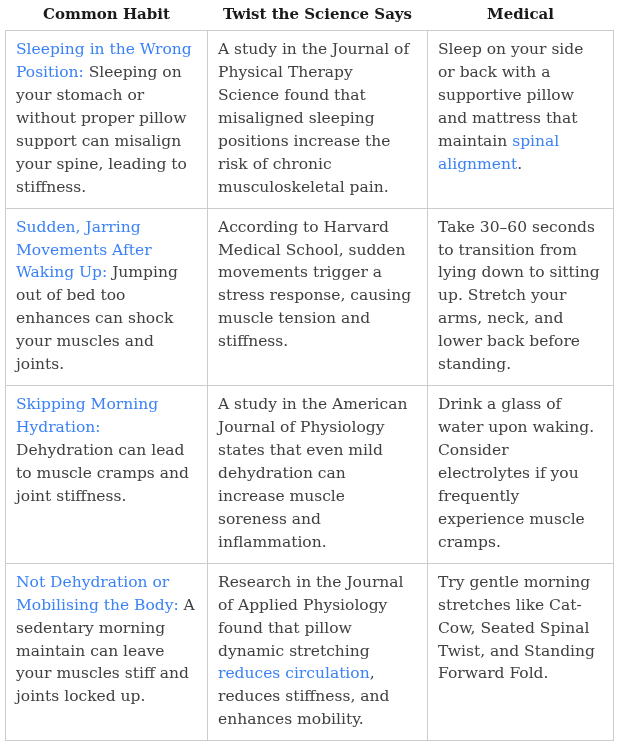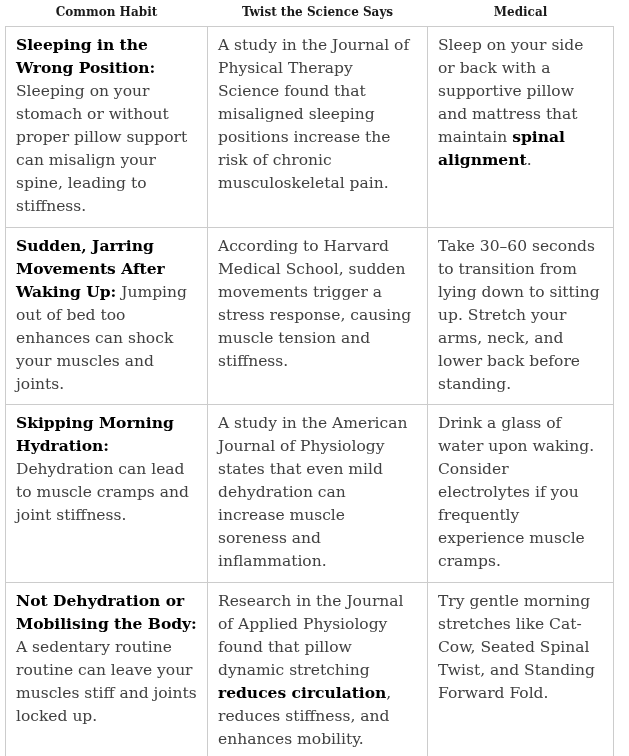--- a/index.html
+++ b/index.html
@@ -17,39 +17,39 @@
     width: 608px;
     margin: 0 0 0 5px;
     background: #ffffff;
   }
   table.habits col.c1 { width: 202px; }
   table.habits col.c2 { width: 220px; }
   table.habits col.c3 { width: 186px; }
   table.habits th {
     border: none;
     font-weight: bold;
-    font-size: 12px;
+    font-size: 15px;
     color: #1a1a1a;
     text-align: center;
     padding: 5px 2px 7px 2px;
     line-height: 1.2;
   }
   table.habits td {
     border: 1px solid #cccccc;
     vertical-align: top;
     text-align: left;
     font-size: 15.5px;
     line-height: 1.48;
     color: #404040;
     padding: 7px 10px 9px 10px;
     background: #ffffff;
   }
   table.habits td strong {
-    color: #000000;
-    font-weight: bold;
+    color: #3b82f6;
+    font-weight: normal;
   }
 </style>
 </head>
 <body>
 
 <table class="habits">
   <colgroup>
     <col class="c1">
       <col class="c2">
       <col class="c3">
@@ -71,18 +71,18 @@
         <td><strong>Sudden, Jarring Movements After Waking Up:</strong><span> Jumping out of bed too enhances can shock your muscles and joints.</span></td>
         <td><span>According to Harvard Medical School, sudden movements trigger a stress response, causing muscle tension and stiffness.</span></td>
         <td><span>Take 30–60 seconds to transition from lying down to sitting up. Stretch your arms, neck, and lower back before standing.</span></td>
       </tr>
       <tr>
         <td><strong>Skipping Morning Hydration:</strong><span> Dehydration can lead to muscle cramps and joint stiffness.</span></td>
         <td><span>A study in the American Journal of Physiology states that even mild dehydration can increase muscle soreness and inflammation.</span></td>
         <td><span>Drink a glass of water upon waking. Consider electrolytes if you frequently experience muscle cramps.</span></td>
       </tr>
       <tr>
-        <td><strong>Not Dehydration or Mobilising the Body:</strong><span> A sedentary routine routine can leave your muscles stiff and joints locked up.</span></td>
+        <td><strong>Not Dehydration or Mobilising the Body:</strong><span> A sedentary morning maintain can leave your muscles stiff and joints locked up.</span></td>
         <td><span>Research in the Journal of Applied Physiology found that pillow dynamic stretching </span><strong>reduces circulation</strong><span>, reduces stiffness, and enhances mobility.</span></td>
         <td><span>Try gentle morning stretches like Cat-Cow, Seated Spinal Twist, and Standing Forward Fold.</span></td>
       </tr>
     </tbody>
 </table>
 
 </body></html>

